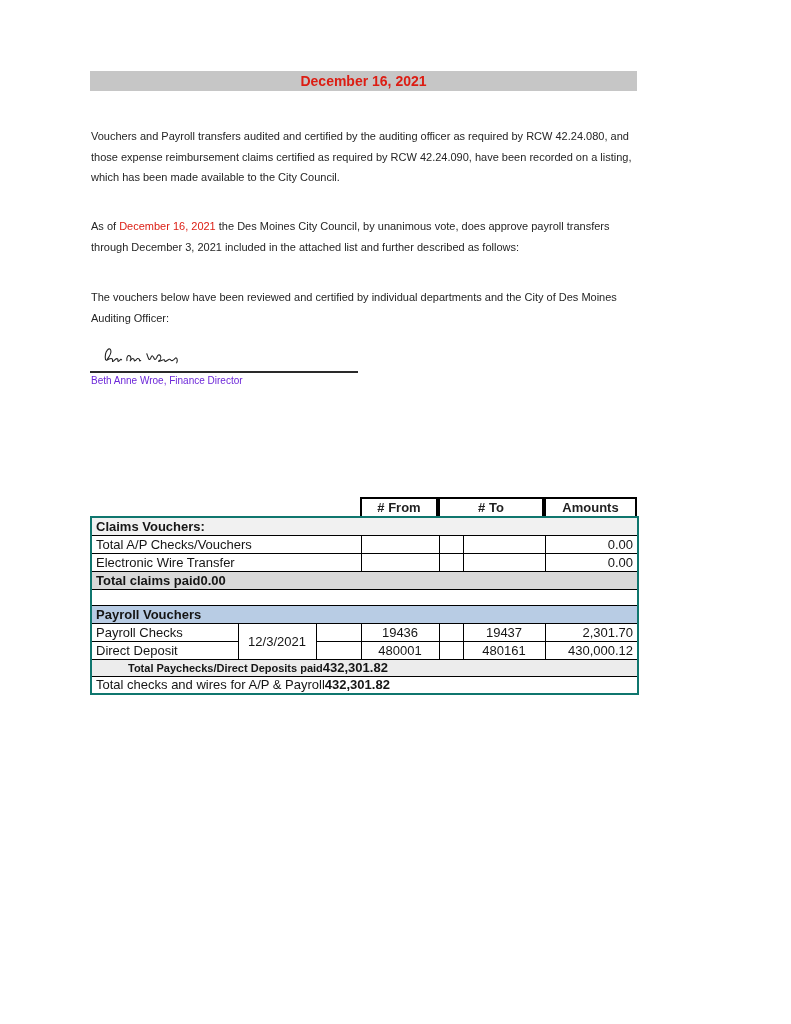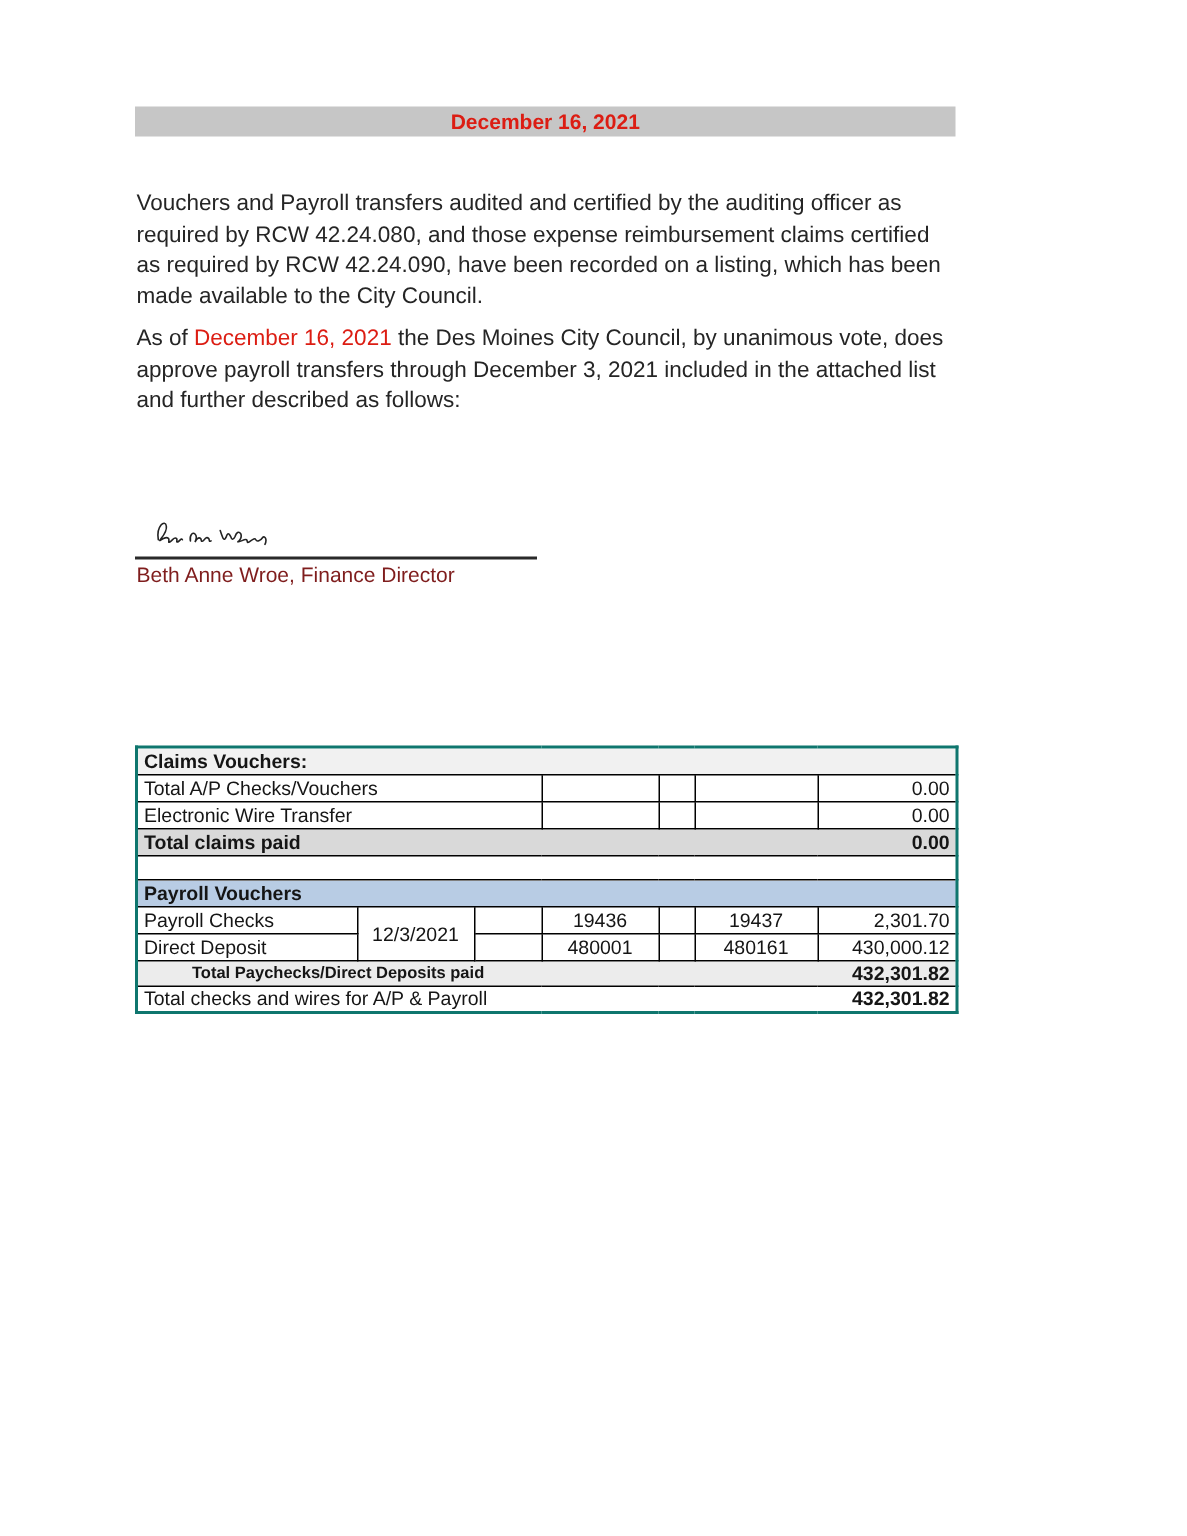--- a/index.html
+++ b/index.html
@@ -9,26 +9,26 @@
   }
   .banner{
     position:absolute;left:90px;top:71px;width:547px;height:20px;
     background:var(--c-banner_bg,#C6C6C6);text-align:center;
     font-weight:bold;font-size:14px;line-height:20px;color:var(--c-red,#DC1D13);
   }
   .doc-title{
     position:absolute;left:90px;top:93px;width:547px;text-align:center;
     font-weight:bold;font-size:15.5px;color:#151515;
   }
-  .para{position:absolute;left:91px;width:543px;font-size:15px;line-height:20.5px;margin:0;color:#252525;}
+  .para{position:absolute;left:91px;width:543px;font-size:11px;line-height:20.5px;margin:0;color:#252525;}
   .p1{top:126px}.p2{top:216px}.p3{top:287px}
   .red{color:var(--c-red,#DC1D13);}
   .sig-svg{position:absolute;left:100px;top:343px;}
   .sig-line{position:absolute;left:90px;top:371px;width:268px;border-top:2px solid #2a2a2a;}
-  .sig-name{position:absolute;left:91px;top:375px;font-size:14px;color:#7f1d1d;}
+  .sig-name{position:absolute;left:91px;top:375px;font-size:10px;color:#6d28d9;}
 
   .tablewrap{position:absolute;left:90px;top:497px;width:547px;}
   .hdr-row{position:relative;height:19px;}
   .hdr-box{
     position:absolute;top:0;height:19px;box-sizing:border-box;
     border:2px solid #000;border-bottom:none;background:#fff;
     font-weight:bold;font-size:13px;line-height:17px;text-align:center;
   }
   .hdr-from{left:270px;width:78px;}
   .hdr-to{left:348px;width:106px;}
@@ -37,51 +37,57 @@
   table.vtable{border-collapse:collapse;table-layout:fixed;width:547px;border:2px solid #0f766e;font-size:13px;color:#151515;}
   table.vtable td{border:1px solid #000;padding:0 4px;height:18px;box-sizing:border-box;overflow:hidden;white-space:nowrap;vertical-align:middle;}
   td.c{text-align:center;}
   td.r{text-align:right;}
   tr.claims-hdr td{background:var(--c-claims_header_bg,#F1F1F1);font-weight:bold;}
   tr.gap td{height:16px;background:#fff;}
   tr.total-claims td{background:var(--c-total_claims_bg,#D9D9D9);font-weight:bold;}
   tr.payroll-hdr td{background:var(--c-payroll_header_bg,#B8CCE4);font-weight:bold;}
   tr.total-pay td{background:var(--c-total_paychecks_bg,#ECECEC);font-weight:bold;height:17px;}
   tr.total-pay .lbl{font-size:11px;margin-left:32px;}
-  .rowflex{display:flex;justify-content:space-between;align-items:center;gap:44px;}
+  .rowflex{display:flex;align-items:center;}
   tr.grand .amt{font-weight:bold;}
 </style>
 </head>
 <body>
 
 <div class="page">
 
   <div class="banner">
     <span>December 16, 2021</span>
   </div>
 
 
   <p class="para p1">Vouchers and Payroll transfers audited and certified by the auditing officer as required by RCW 42.24.080, and those expense reimbursement claims certified as required by RCW 42.24.090, have been recorded on a listing, which has been made available to the City Council.</p>
 
   <p class="para p2"><span>As of </span><span class="red">December 16, 2021</span><span> the Des Moines City Council, by unanimous vote, does approve payroll transfers through December 3, 2021 included in the attached list and further described as follows:</span></p>
 
+  <p class="para p3">The vouchers below have been reviewed and certified by individual departments and the City of Des Moines Auditing Officer:</p>
 
   <svg class="sig-svg" width="86" height="26" viewBox="0 0 110 34">
     <g fill="none" stroke="#232323" stroke-width="1.4" stroke-linecap="round">
       <path d="M6,22 C4,10 12,4 13,10 C14,15 9,20 7,23 C10,21 13,19 15,21 C16,23 14,25 16,24 C19,22 20,19 22,21 C23,23 21,24 23,24 C25,23 26,20 27,22"></path>
       <path d="M34,23 C33,18 36,15 38,17 C40,19 39,22 38,24 C39,22 41,19 43,21 C44,23 43,24 45,23 C47,21 48,19 50,21 C51,23 50,24 52,23"></path>
       <path d="M60,14 C62,20 63,24 65,20 C66,17 67,15 69,19 C70,22 71,23 73,19 C74,16 76,14 78,17 C79,20 77,23 75,24 C78,24 81,21 83,22 C84,23 83,25 85,24 C88,22 90,20 91,22 C92,24 95,23 97,20 C99,18 101,22 99,26"></path>
     </g>
   </svg>
 
   <div class="sig-line"></div>
   <div class="sig-name">Beth Anne Wroe, Finance Director</div>
 
   <div class="tablewrap">
 
+    <div class="hdr-row">
+      <div class="hdr-box hdr-from"># From</div>
+      <div class="hdr-box hdr-to"># To</div>
+      <div class="hdr-box hdr-amounts">Amounts</div>
+    </div>
 
     <table class="vtable">
       <colgroup>
         <col style="width:147px">
           <col style="width:78px">
           <col style="width:45px">
         <col style="width:78px">
           <col style="width:24px">
           <col style="width:82px">
         <col style="width:93px">

